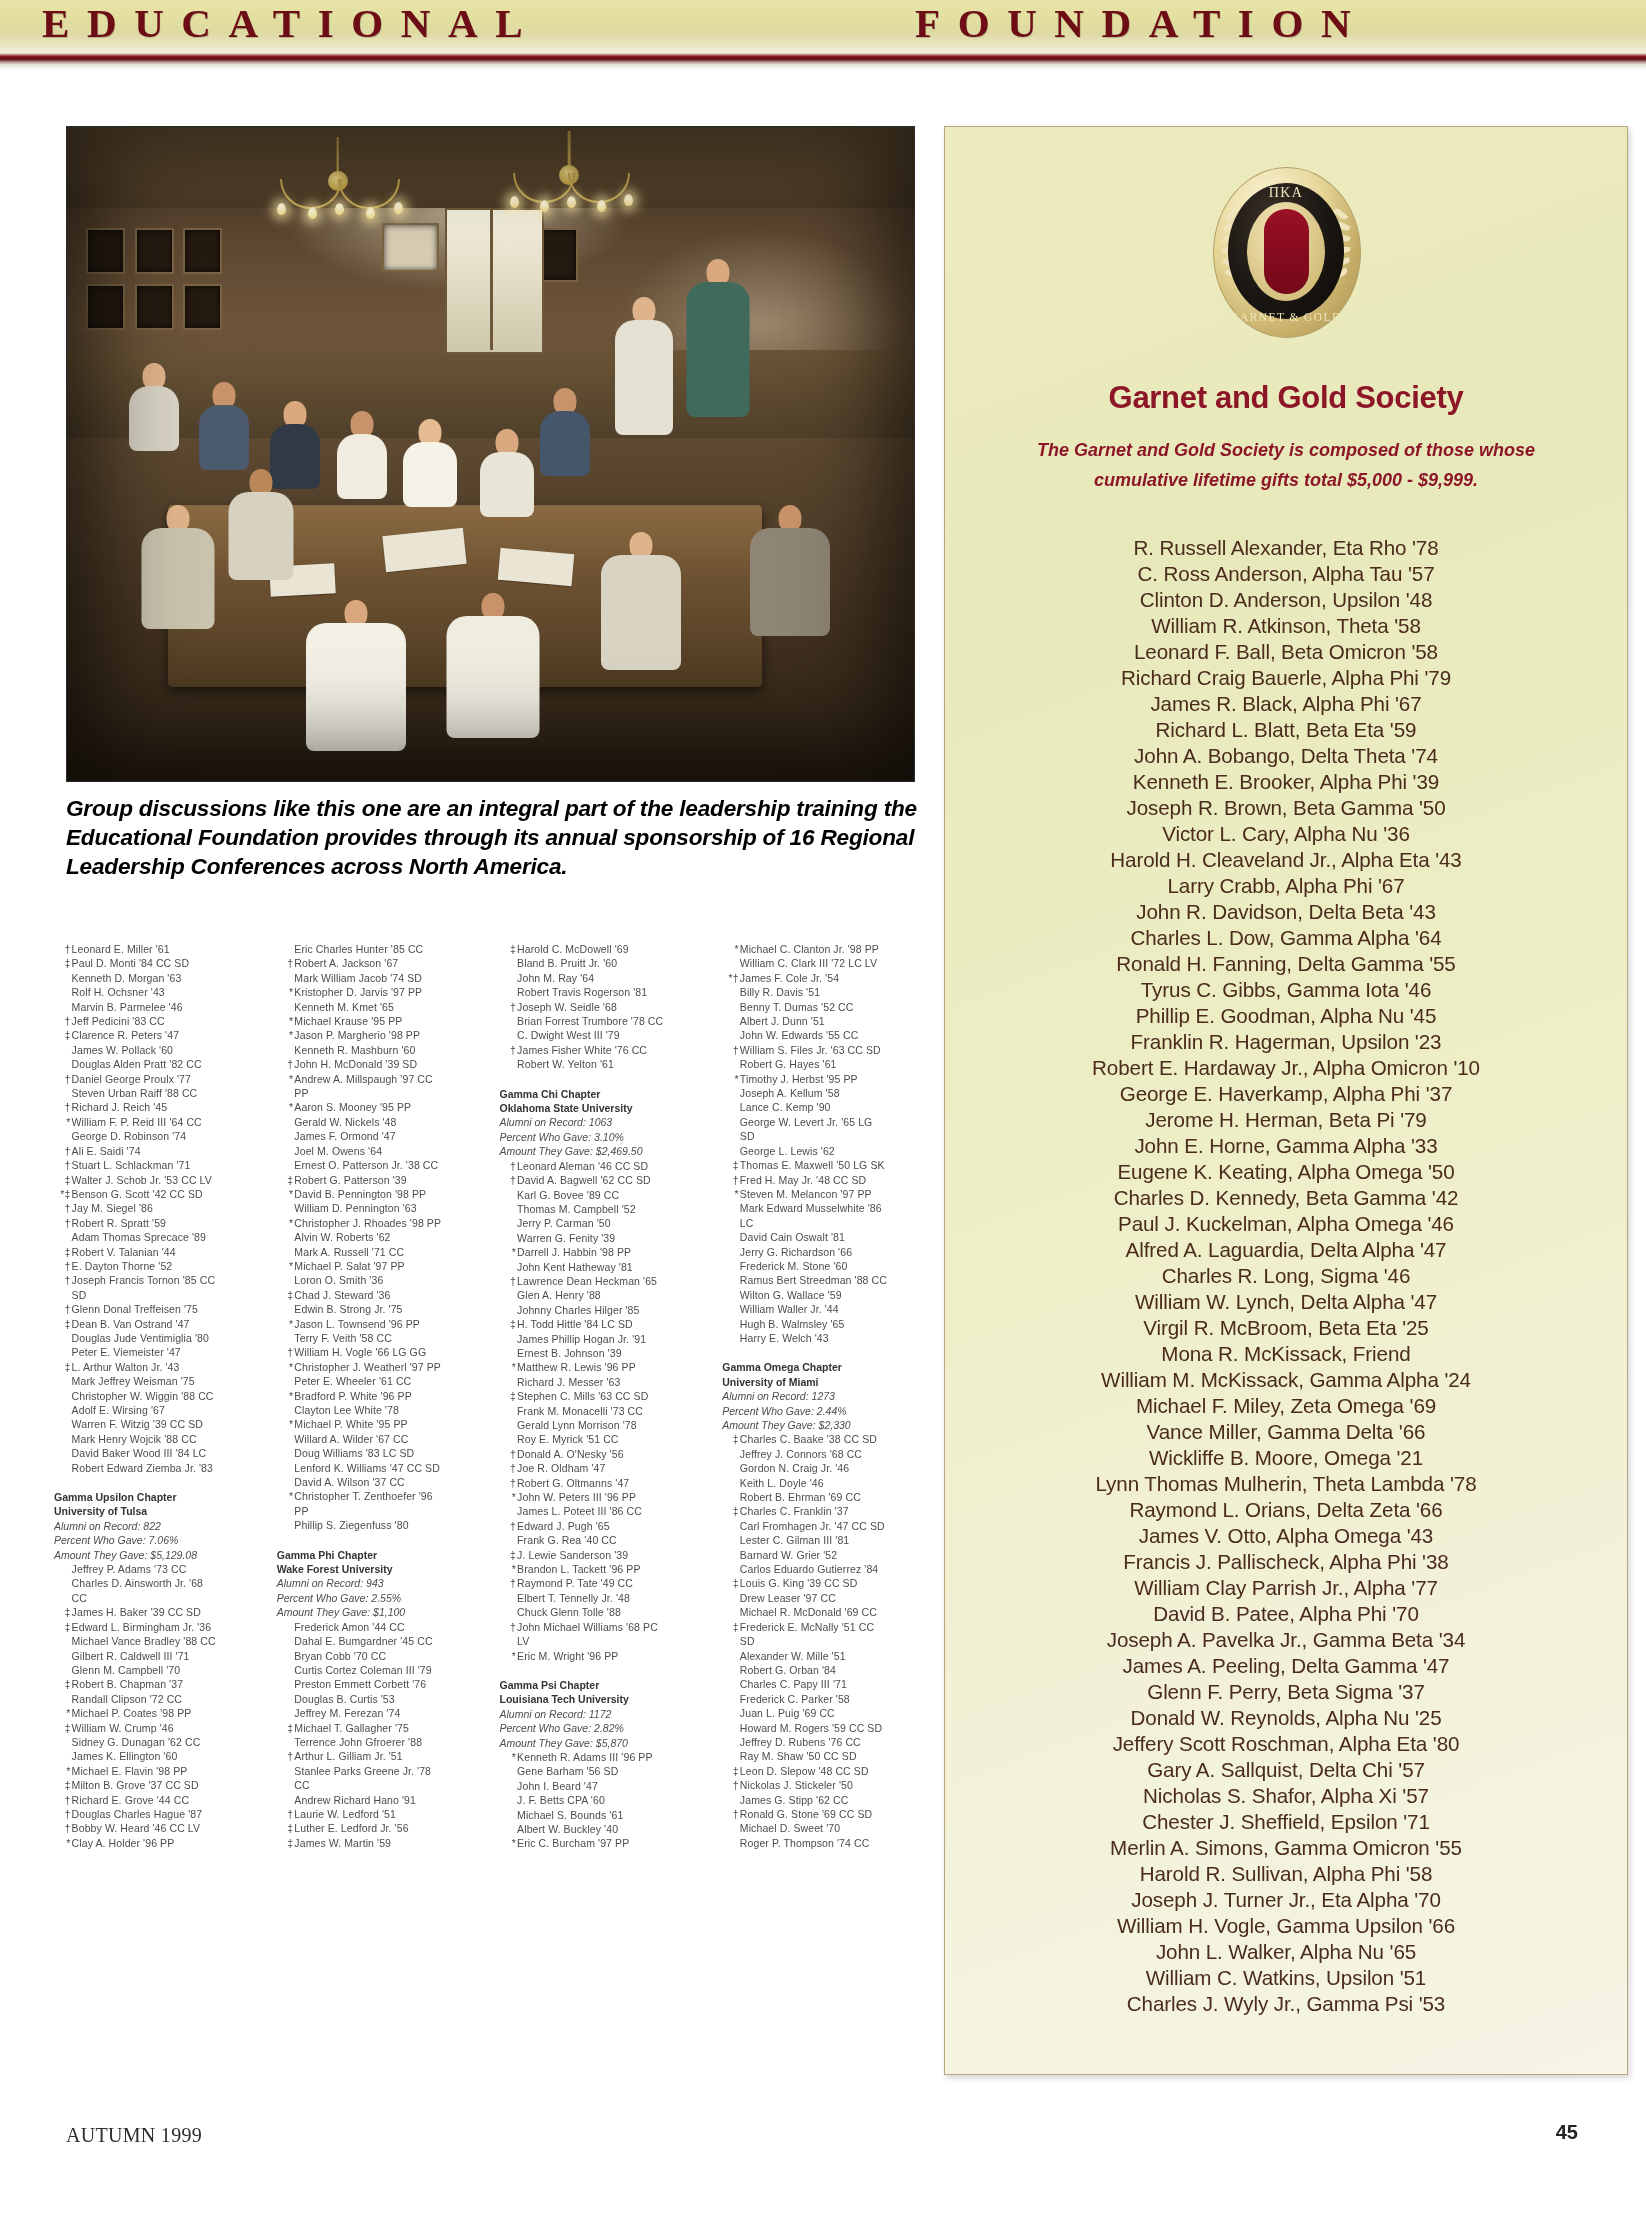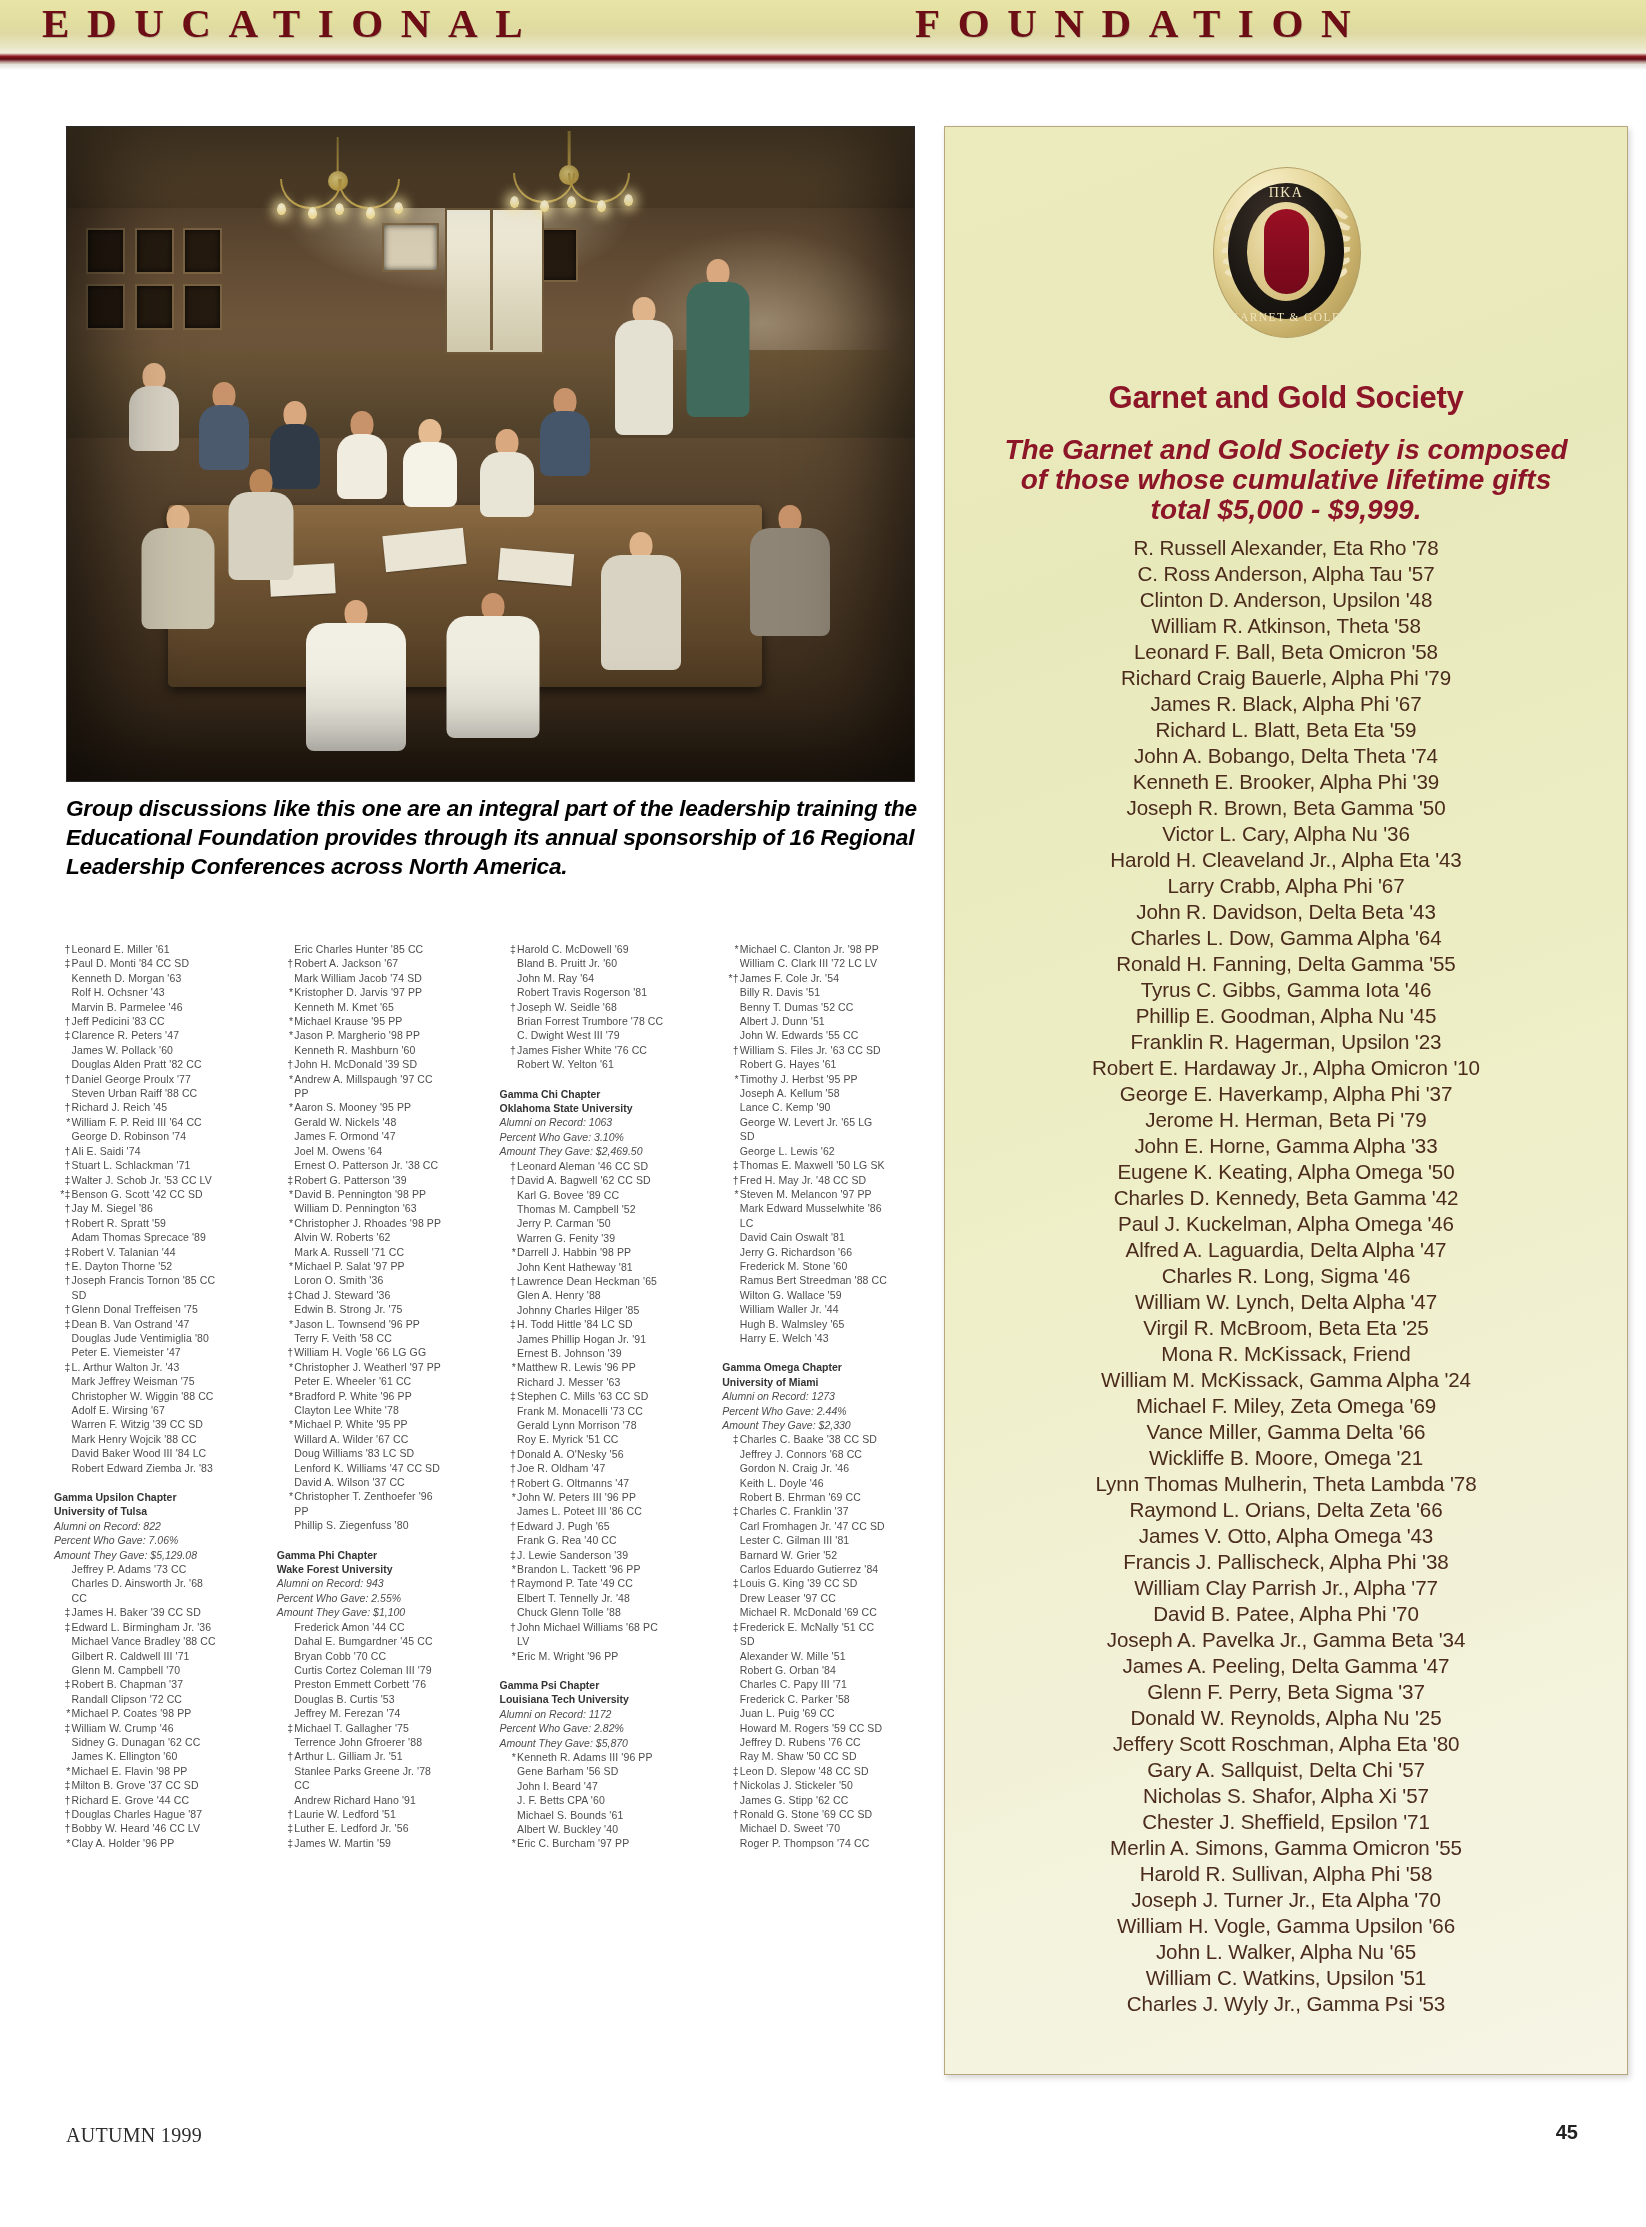--- a/index.html
+++ b/index.html
@@ -130,21 +130,21 @@
   #crest .lwL{left:9.5px;}
   #crest .lwR{right:9.5px;}
   .leaf{position:absolute;width:15px;height:6px;border-radius:50% 0 50% 0;background:#efe4bb;}
 
   #panel-title{
     position:absolute;left:0;right:0;top:243px;text-align:center;
     font-size:31px;font-weight:700;color:#8c1528;letter-spacing:-0.3px;
   }
   #panel-sub{
     position:absolute;left:49px;right:49px;top:298px;text-align:center;
-    font-style:italic;font-weight:700;font-size:28px;line-height:30px;color:#8c1528;
+    font-style:italic;font-weight:700;font-size:18px;line-height:30px;color:#8c1528;
   }
   #panel-names{
     position:absolute;left:20px;right:20px;top:398px;text-align:center;
   }
   .pname{font-size:20.6px;line-height:26px;color:#4a2b1c;letter-spacing:-0.1px;white-space:nowrap;}
 
   
   #foot-left{
     position:absolute;left:66px;top:2124px;
     font-family:"Liberation Serif", serif;

